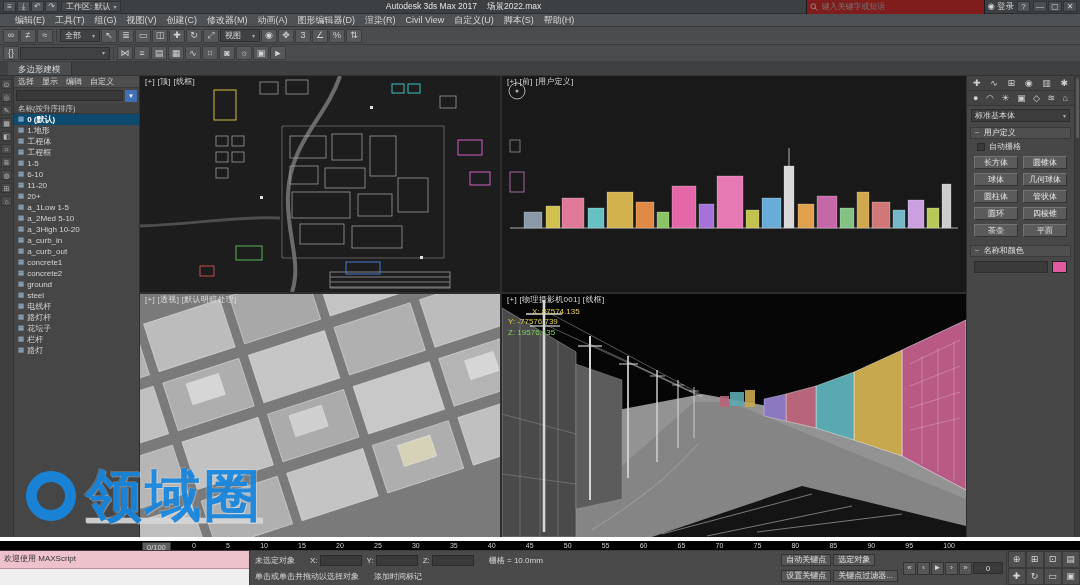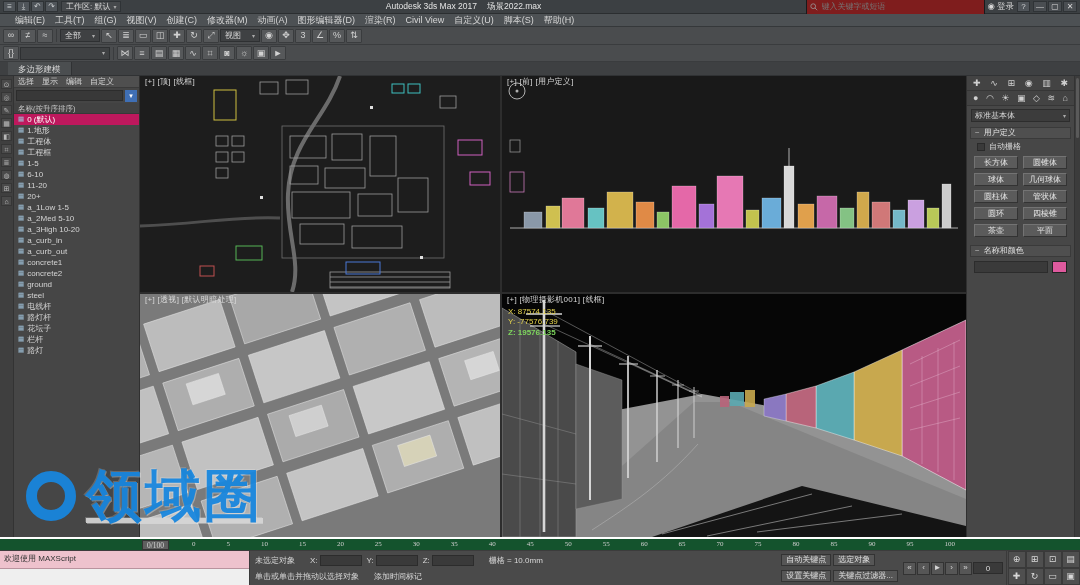--- a/index.html
+++ b/index.html
@@ -67,21 +67,21 @@
   .rollout{margin:3px 3px 0;background:#4f4f4f;border:1px solid #3a3a3a;height:12px;display:flex;align-items:center;gap:4px;padding:0 4px;font-size:8px;color:#e0e0e0;}
   .rollout .minus{font-size:8px;color:#bbb;}
   #autogrid{display:flex;align-items:center;gap:4px;padding:4px 10px 2px;font-size:8px;}
   #autogrid .cb{width:8px;height:8px;background:#3a3a3a;border:1px solid #2a2a2a;}
   #btn-grid{display:grid;grid-template-columns:1fr 1fr;gap:4px 5px;padding:3px 7px 5px;}
   .cp-btn{height:13px;background:#5b5b5b;border:1px solid;border-color:#737373 #333 #333 #737373;border-radius:0;font-size:8px;color:#e4e4e4;display:flex;align-items:center;justify-content:center;white-space:nowrap;overflow:hidden;}
   #namecolor{display:flex;align-items:center;gap:4px;padding:4px 7px;}
   #namecolor input{flex:1;min-width:0;height:12px;background:#3a3a3a;border:1px solid #2c2c2c;color:#ddd;font-size:8px;font-family:inherit;}
   #swatch{width:15px;height:12px;border:1px solid #222;flex:0 0 auto;}
   
-  #timebar{position:absolute;left:0;right:0;bottom:35px;height:13px;background:#14532d;border-top:2px solid #ffffff;font-family:Liberation Serif, serif;}
+  #timebar{position:absolute;left:0;right:0;bottom:35px;height:13px;background:#000000;border-top:4px solid #ffffff;}
   #time-handle{position:absolute;left:142px;top:1px;height:10px;background:#5f5f5f;border:1px solid #333;font-size:7.5px;padding:0 4px;line-height:9px;}
   #ticks{position:absolute;left:192px;right:125px;top:0;bottom:0;display:flex;justify-content:space-between;align-items:center;font-size:7px;color:#cfcfcf;}
   
   #statusbar{position:absolute;left:0;right:0;bottom:0;height:35px;background:#4a4a4a;display:flex;border-top:1px solid #3c3c3c;}
   #listener{width:250px;display:flex;flex-direction:column;border-right:1px solid #3a3a3a;flex:0 0 auto;}
   .lrow{flex:1;display:flex;align-items:center;padding-left:4px;font-size:8px;}
   .lrow.pink{background:#eec2cd;color:#333;border-bottom:1px solid #b9939e;}
   .lrow.white{background:#efefef;color:#333;}
   #sb-mid{flex:1;display:flex;flex-direction:column;justify-content:space-around;padding:1px 5px;min-width:0;overflow:hidden;}
   .mid-row{display:flex;align-items:center;gap:15px;font-size:8px;color:#d8d8d8;white-space:nowrap;}
@@ -249,21 +249,21 @@
             <span>编辑</span>
             <span>自定义</span>
           </div>
         <div id="exp-search">
           <input style="">
           <span id="exp-filter">▾</span>
         </div>
         <div id="exp-sort">名称(按升序排序)</div>
         <div id="exp-list">
 
-            <div class="exp-row" style="background: #be185d; color: rgb(255, 255, 255);">
+            <div class="exp-row" style="background: #0c4a6e; color: rgb(255, 255, 255); font-weight: bold;">
               <span class="layer-ic">▦</span>
               <span>0 (默认)</span>
             </div>
 
             <div class="exp-row">
               <span class="layer-ic">▦</span>
               <span>1.地形</span>
             </div>
 
             <div class="exp-row">
@@ -488,23 +488,23 @@
                 <rect x="334" y="114" width="30" height="20" fill="#d6d6d6"></rect>
             </g>
           </g>
         </svg>
       </div>
 
       <div id="vp-br" class="vp">
         <span class="vp-label">[+] [物理摄影机001] [线框]</span>
         <div class="cam-stats">
 
-        <div style="color: rgb(230, 212, 78);">X: 87574.135</div>
+        <div style="color: rgb(230, 212, 78); margin-left: 24px;">X: 87574.135</div>
             <div style="color: rgb(230, 212, 78);">Y: -77576.739</div>
-            <div style="color: rgb(126, 212, 94); font-weight: bold;">Z: 19576.135</div>
+            <div style="color: rgb(126, 212, 94);">Z: 19576.135</div>
           </div>
         <svg viewBox="0 0 464 243" preserveAspectRatio="none">
           <rect width="464" height="243" fill="#060606"></rect>
           <polygon points="0,138 200,100 464,148 464,243 0,243" fill="#939393"></polygon>
           <polygon points="40,243 192,108 228,108 464,205 464,243" fill="#858585"></polygon>
           <polygon points="150,243 300,192 464,232 464,243" fill="#141414"></polygon>
           <path d="M160 240 L310 200 M205 242 L350 212 M255 238 L400 220" stroke="#e8e8e8" stroke-width="0.6" opacity="0.8"></path>
           <polygon points="0,14 74,58 74,243 0,243" fill="#4a4a4a" stroke="#9a9a9a" stroke-width="0.6"></polygon>
           <path d="M18 25 L18 243 M38 37 L38 243 M56 47 L56 243 M0 120 L74 140 M0 180 L74 190" stroke="#8f8f8f" stroke-width="0.5"></path>
           <polygon points="74,70 120,86 120,205 74,215" fill="#5c5c5c" stroke="#9a9a9a" stroke-width="0.4"></polygon>

